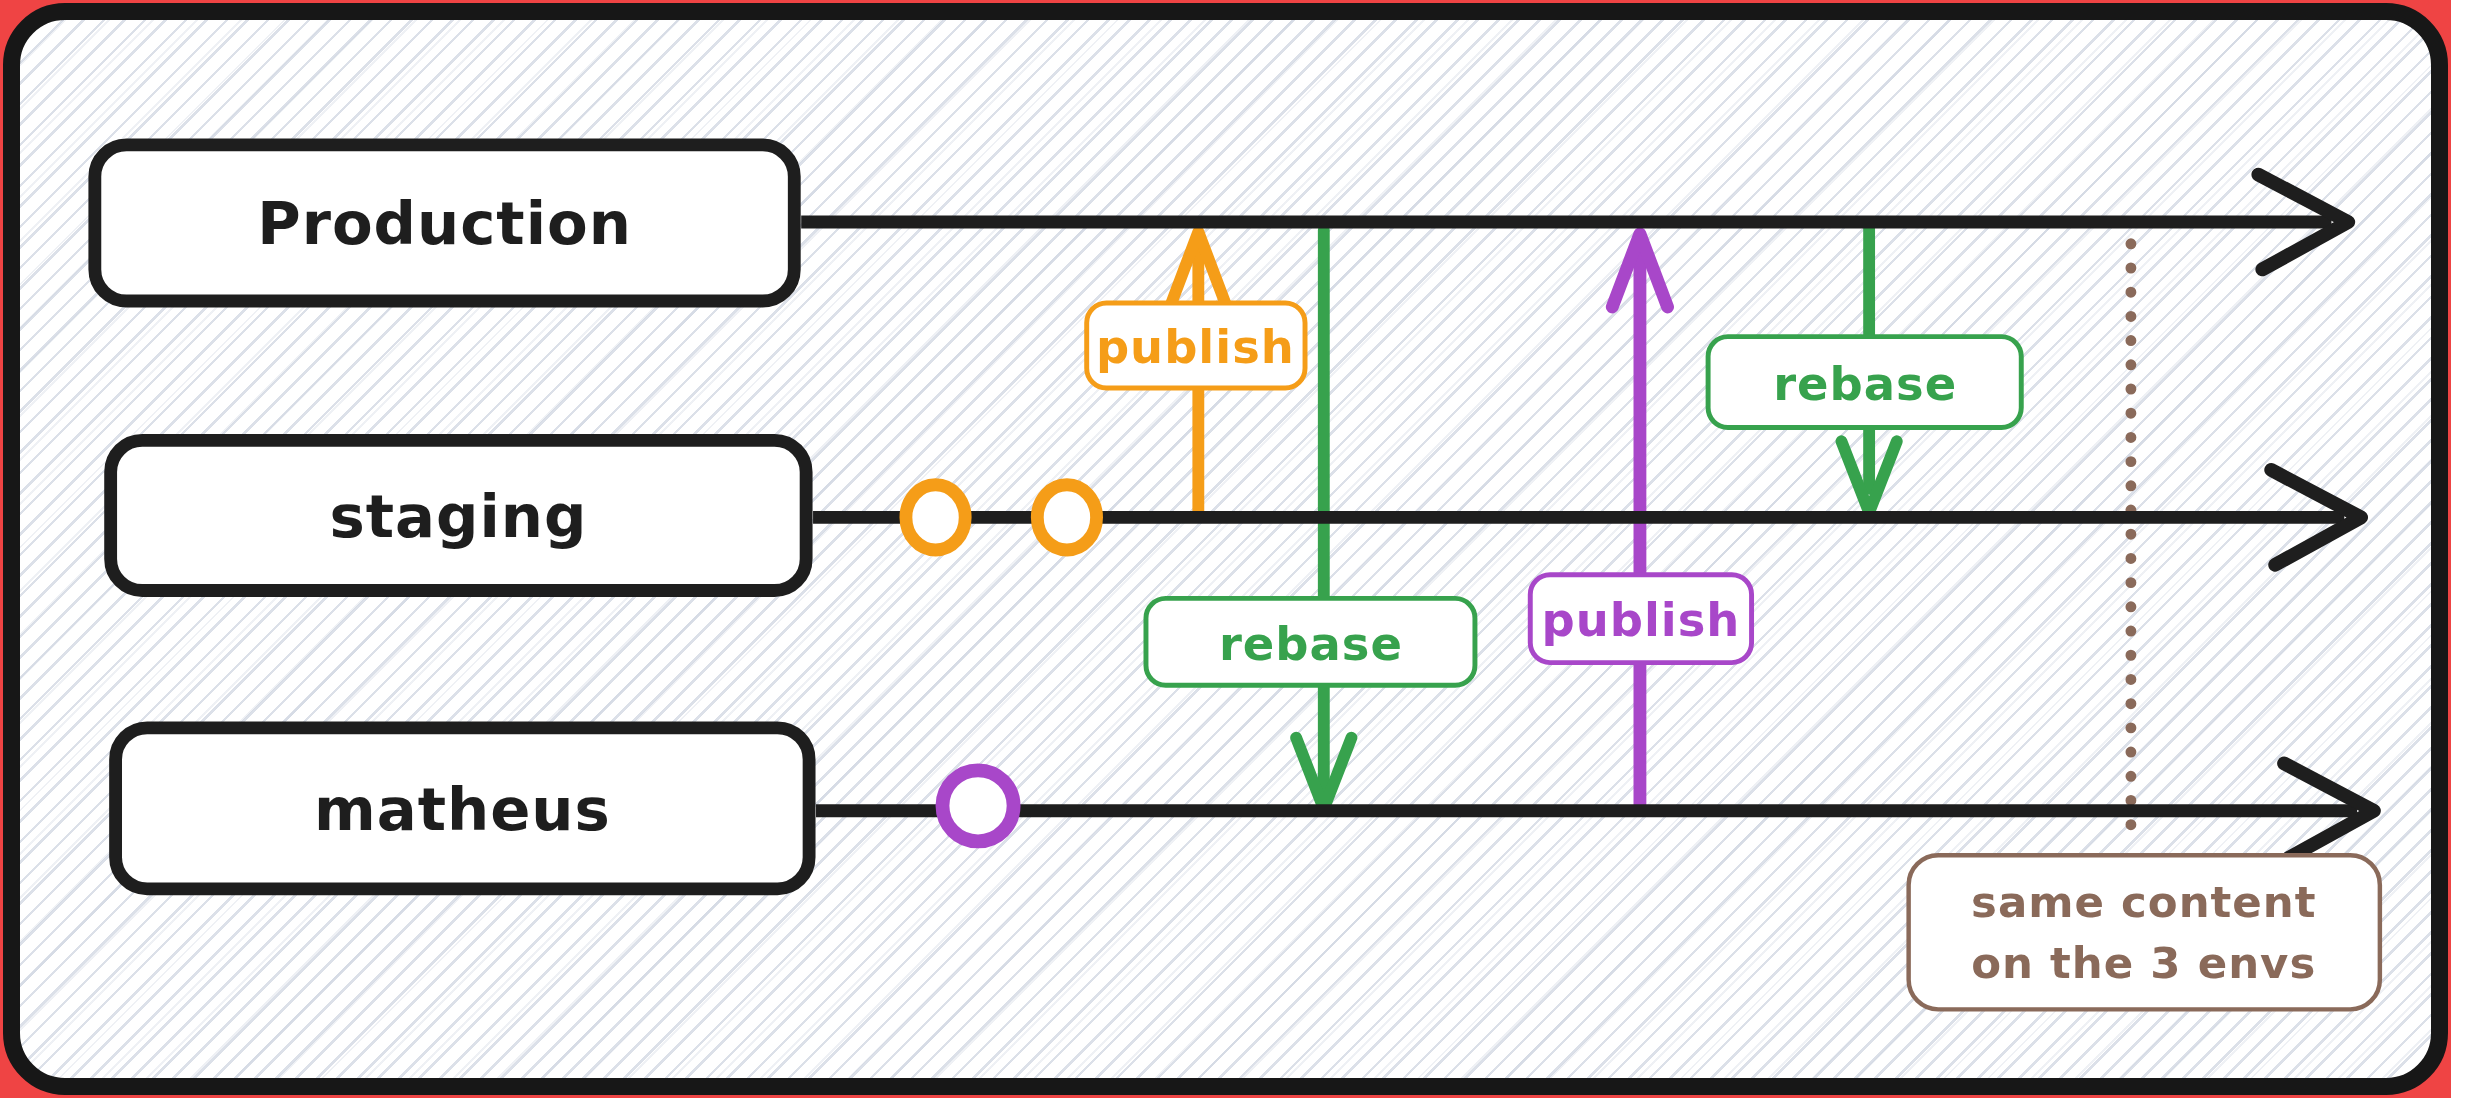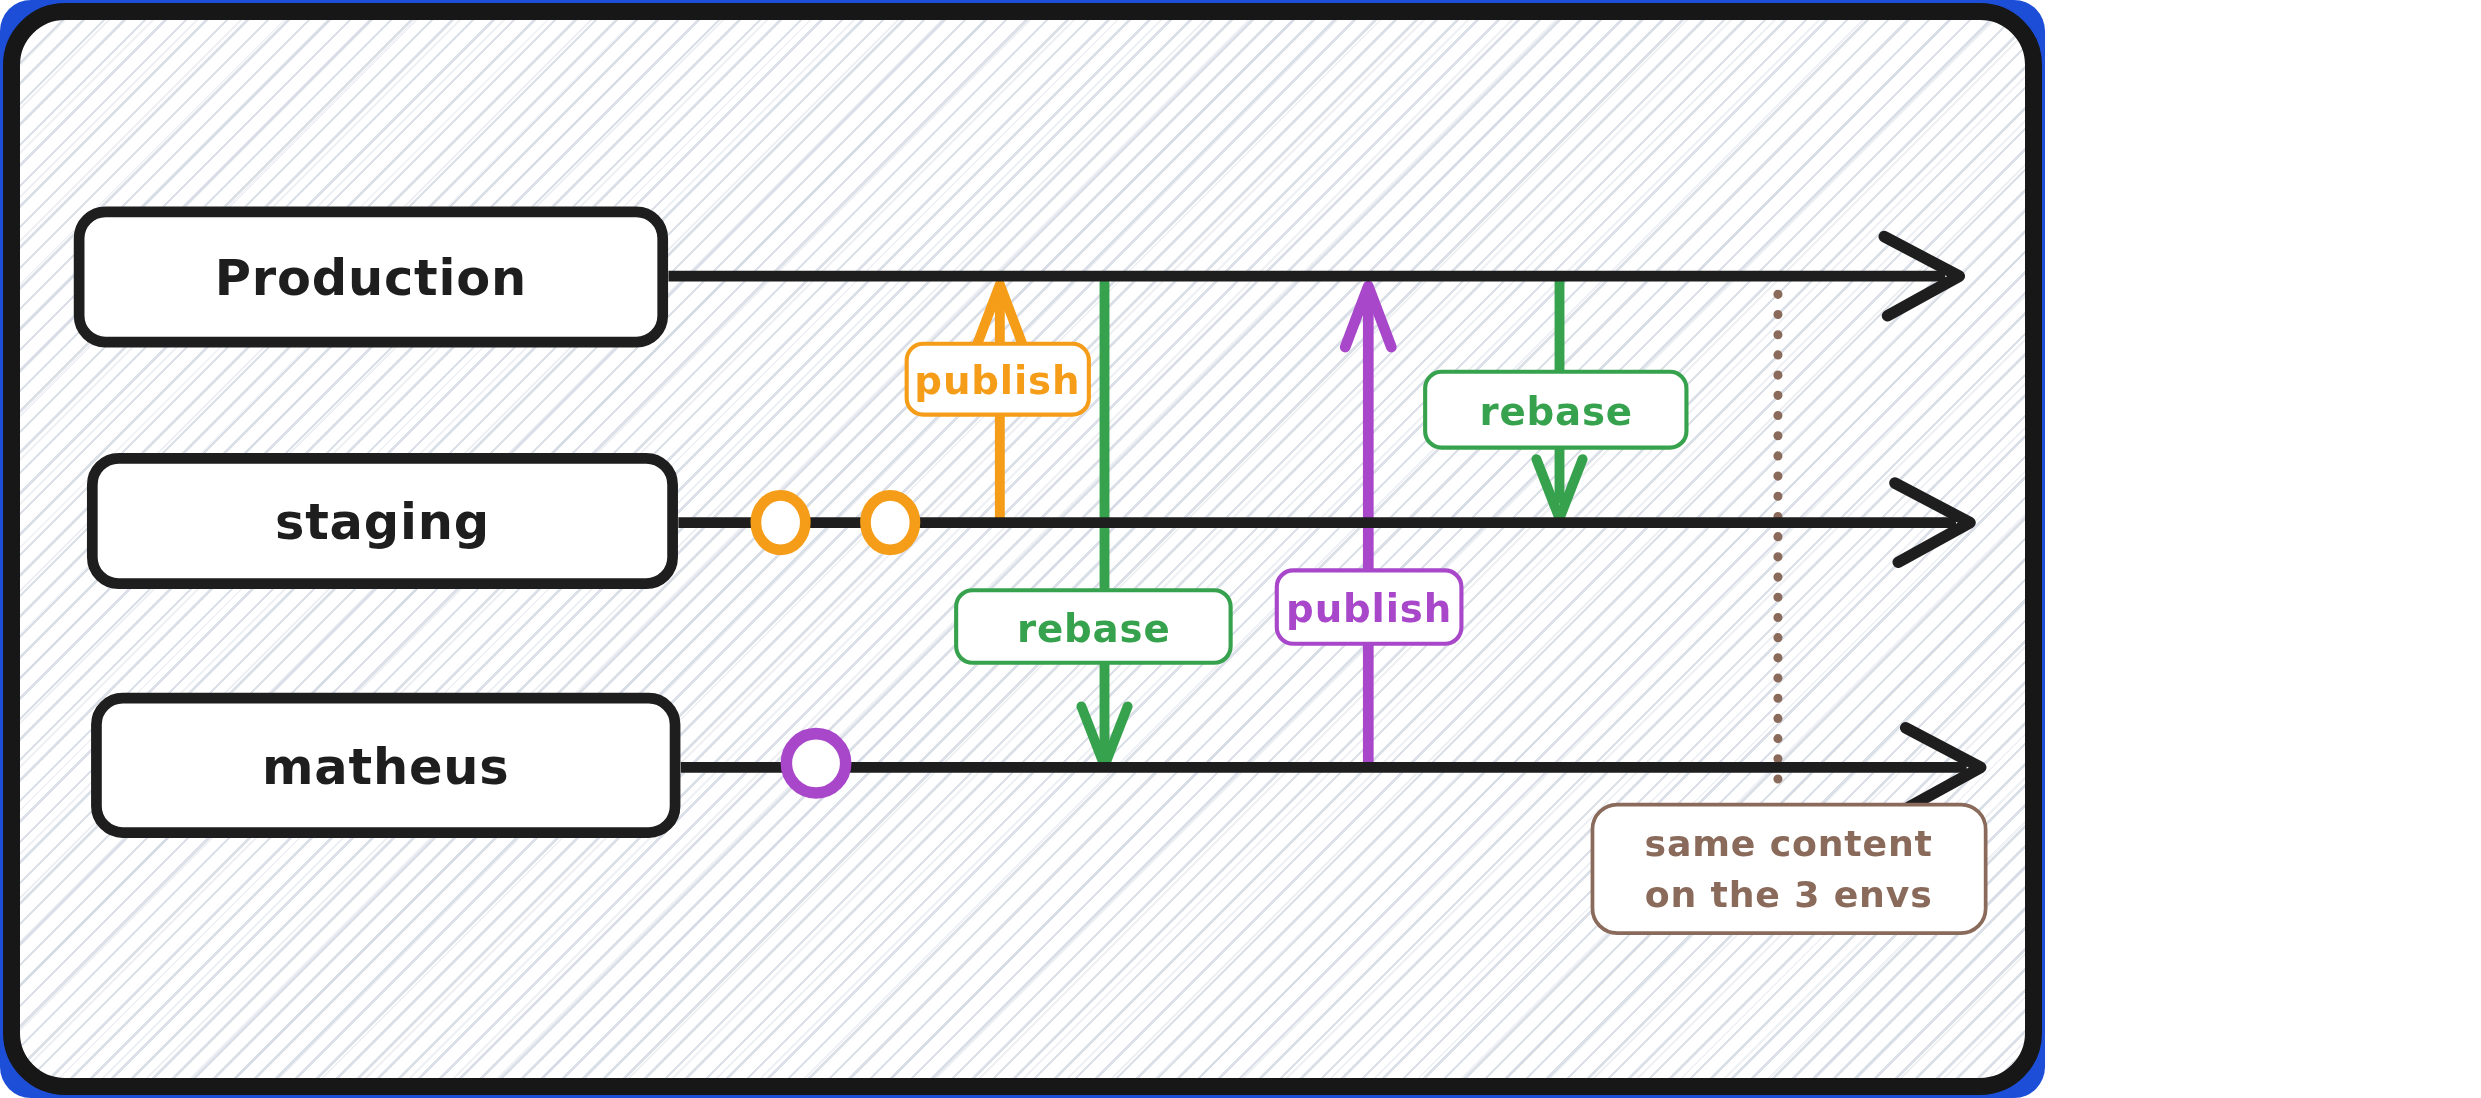--- a/index.html
+++ b/index.html
@@ -1,22 +1,21 @@
 <!DOCTYPE html>
 <html style="--ink: #1e1e1e; --orange: #f59d18; --green: #37a24d; --purple: #a847c9; --brown: #8a6a5a; --hatch: #dfe3ec; --background: #ffffff;"><head>
 <meta charset="utf-8">
 <style>
   html, body { margin: 0; padding: 0; background: #ffffff; }
   .stage {
     position: relative;
-    width: 2045px;
+    width: 2451px;
     height: 1098px;
-    background: #1d4ed8;
+    background: #ef4444;
     overflow: hidden;
-    border-radius: 31px;
   }
   .frame {
     position: absolute;
     inset: 3px;
     box-sizing: border-box;
     border: 17px solid #171717;
     border-radius: 62px;
     background-color: #ffffff;
     background-image:
       repeating-linear-gradient(135deg,

